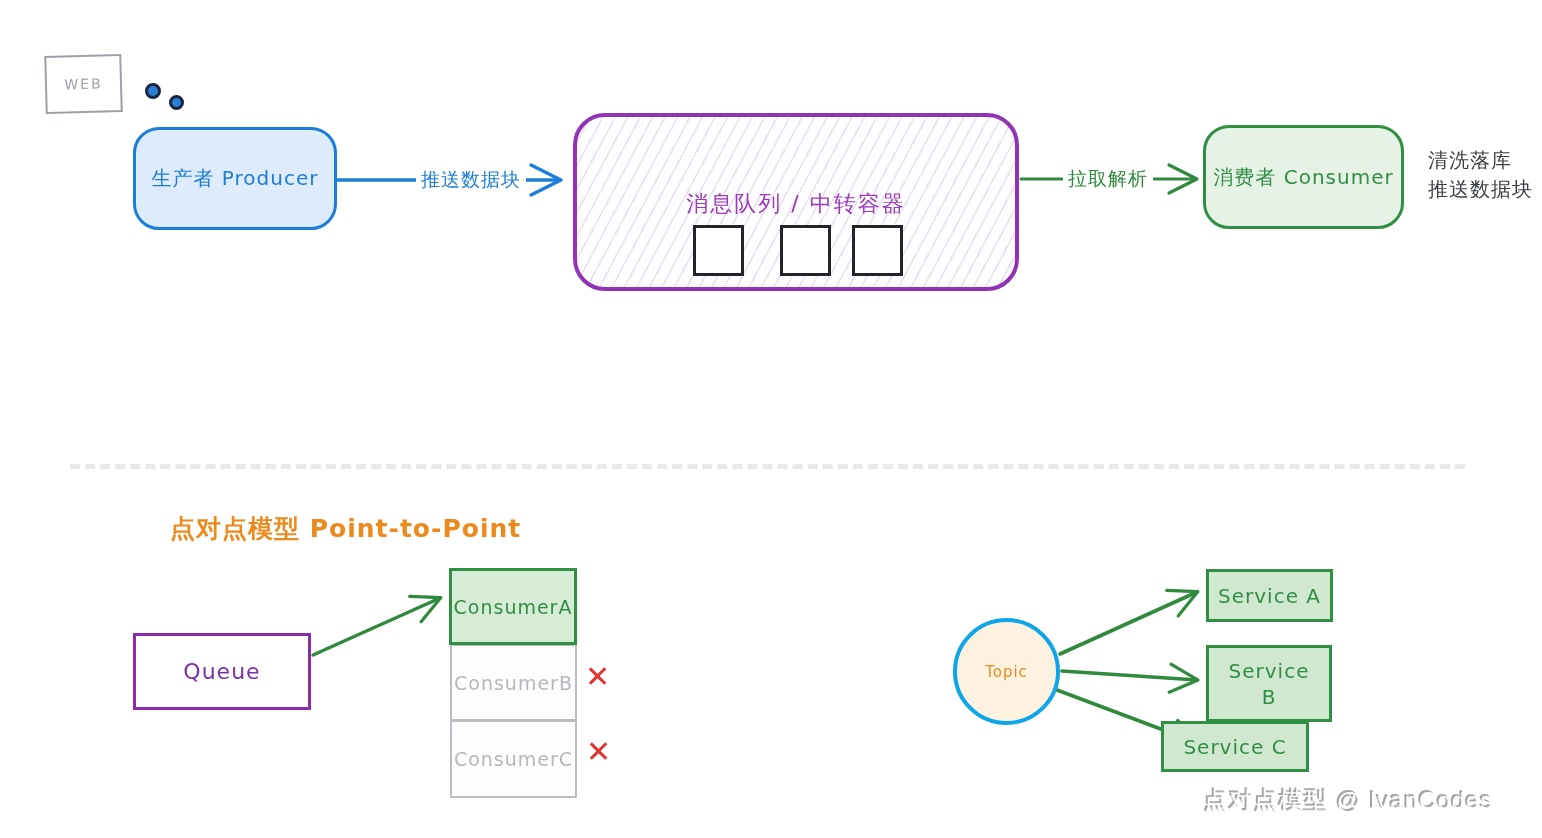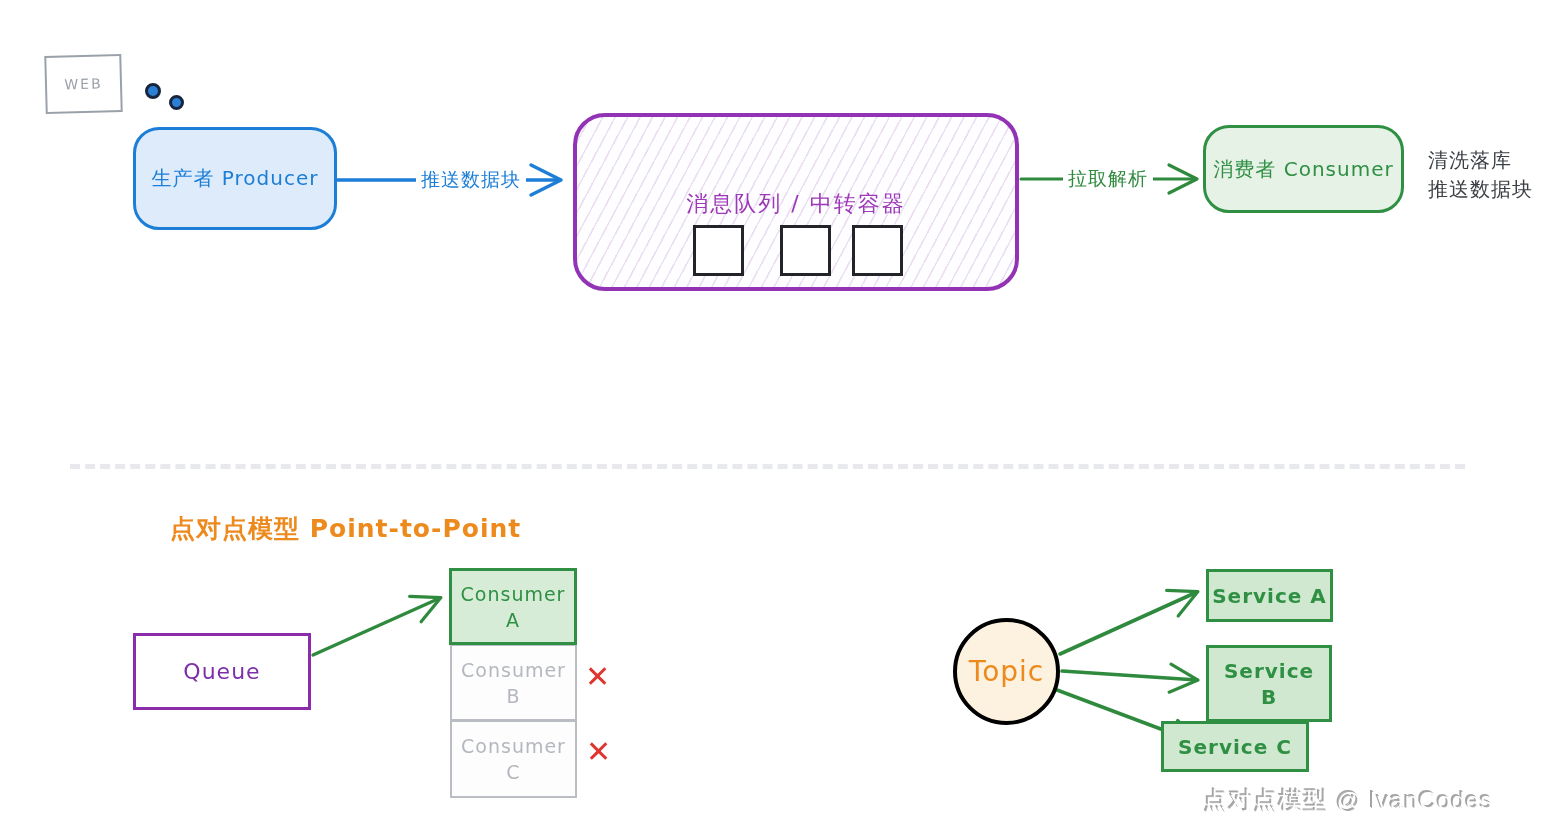--- a/index.html
+++ b/index.html
@@ -63,21 +63,21 @@
     display: flex; gap: 0;
   }
   .mq-slot {
     width: 51px; height: 51px;
     border: 3px solid #22242a; background: #ffffff;
   }
   .mq-slot + .mq-slot { margin-left: 36px; }
   .mq-slot:nth-child(3) { margin-left: 21px; }
 
   .consumer-box {
-    left: 1203px; top: 125px; width: 201px; height: 88px;
+    left: 1203px; top: 125px; width: 201px; height: 104px;
     border: 3px solid #2f9044; border-radius: 26px;
     background: #e7f2e7; color: #2f9044;
     font-size: 20px; font-weight: 500; letter-spacing: 1px;
   }
   .arrow-label {
     z-index: 3;
     background: #ffffff;
     text-align: center;
     font-size: 19px; font-weight: 500;
     padding: 0 5px; letter-spacing: 1px;
@@ -106,21 +106,21 @@
   .pubsub-title { left: 948px; top: 509px; }
 
   
   .p2p-queue-box {
     left: 133px; top: 633px; width: 178px; height: 77px;
     border: 3px solid #8d2cab;
     background: #ffffff; color: #7b2fa8;
     font-size: 22px; letter-spacing: 1px;
   }
   .consumer-row {
-    display: flex; flex-direction: column;
+    display: flex; flex-direction: row;
     align-items: center; justify-content: center;
     text-align: center; line-height: 26px;
     font-size: 19px; letter-spacing: 1px; z-index: 2;
   }
   .consumer-row span:empty { display: none; }
   .consumer-a {
     left: 449px; top: 568px; width: 128px; height: 77px;
     border: 3px solid #2f9044; background: #d7ecd7; color: #2f9044;
     font-weight: 500; z-index: 3;
   }
@@ -134,30 +134,30 @@
   }
   .reject-x {
     color: #e0342f; font-size: 30px; font-weight: bold; z-index: 2;
   }
   .reject-x-b { left: 585px; top: 659px; }
   .reject-x-c { left: 586px; top: 734px; }
 
   
   .topic-circle {
     left: 953px; top: 618px; width: 107px; height: 107px;
-    border: 4px solid #000000; border-radius: 50%;
+    border: 4px solid #0ea5e9; border-radius: 50%;
     background: #fdf1df; color: #ed8a1e;
-    font-size: 28px; letter-spacing: 1px;
+    font-size: 15px; letter-spacing: 1px;
   }
   .service-box {
     display: flex; flex-direction: column;
     align-items: center; justify-content: center;
     text-align: center; line-height: 26px;
     border: 3px solid #2f9044; background: #cfe8cf; color: #2f9044;
-    font-size: 20px; font-weight: 700; letter-spacing: 1px; z-index: 2;
+    font-size: 20px; font-weight: 400; letter-spacing: 1px; z-index: 2;
   }
   .service-box span:empty { display: none; }
   .service-a { left: 1206px; top: 569px; width: 127px; height: 53px; }
   .service-b { left: 1206px; top: 645px; width: 126px; height: 77px; }
   .service-c { left: 1149px; top: 721px; width: 148px; height: 51px; margin-left: 12px; }
 
   
   .watermark {
     left: 1204px; top: 785px;
     font-family: "Liberation Sans", sans-serif;

